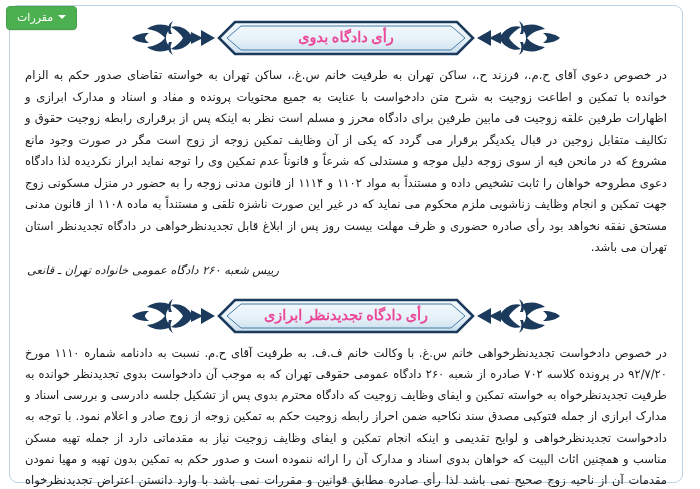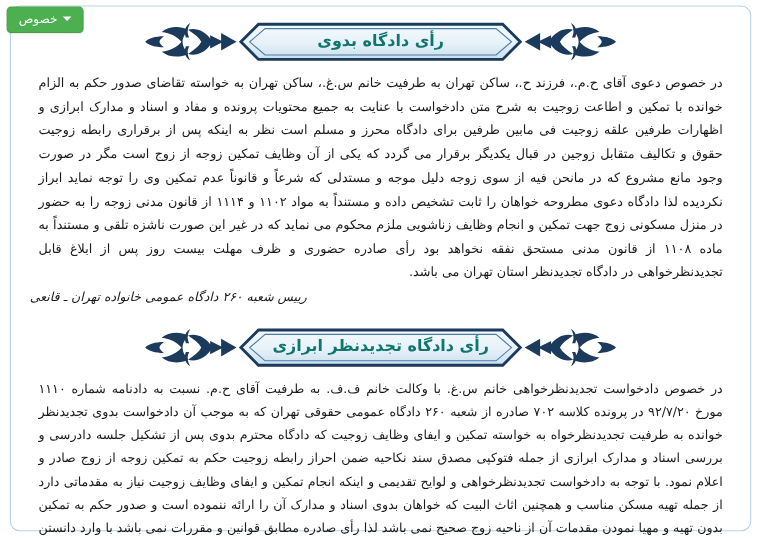--- a/index.html
+++ b/index.html
@@ -76,43 +76,44 @@
   }
   .banner-plate .shape{
     position:absolute;
     inset:0;
   }
   .banner-title{
     position:relative;
     z-index:3;
     font-size:14.5px;
     font-weight:bold;
-    color:#0f766e;
+    color:#ec4899;
     letter-spacing:0;
     white-space:nowrap;
     padding-bottom:1px;
+    font-family:Liberation Serif, serif;
   }
   .orn{
     position:absolute;
     top:50%;
     transform:translateY(-50%);
     width:86px;height:34px;
   }
   .orn.left{ left:0; }
   .orn.right{ right:0; }
 
   
   .para{
     direction:rtl;
     text-align:justify;
     text-align-last:right;
     font-size:11.6px;
     line-height:21.5px;
     color:#1a1a1a;
-    margin:0 12px;
+    margin:0 2px;
     padding:0 2px;
   }
   .para.second{
     font-size:11.5px;
     line-height:21.3px;
   }
   .sig{
     direction:rtl;
     text-align:left;
     font-size:11.4px;
@@ -125,21 +126,21 @@
   .spacer-a{height:6px;}
 </style>
 </head>
 <body>
 
 <div class="page-frame"></div>
 
 <div class="toolbar">
   <div class="index-button">
     <span class="caret"></span>
-    <span>خصوص</span>
+    <span>مقررات</span>
   </div>
 </div>
 
 <div class="content">
 
   <div class="banner">
     <svg class="orn right" viewBox="0 0 86 34">
       <g fill="#1b3a5c">
         <path d="M2 17 L16 9 L16 25 Z"></path>
         <path d="M14 17 L26 11 L26 23 Z"></path>

